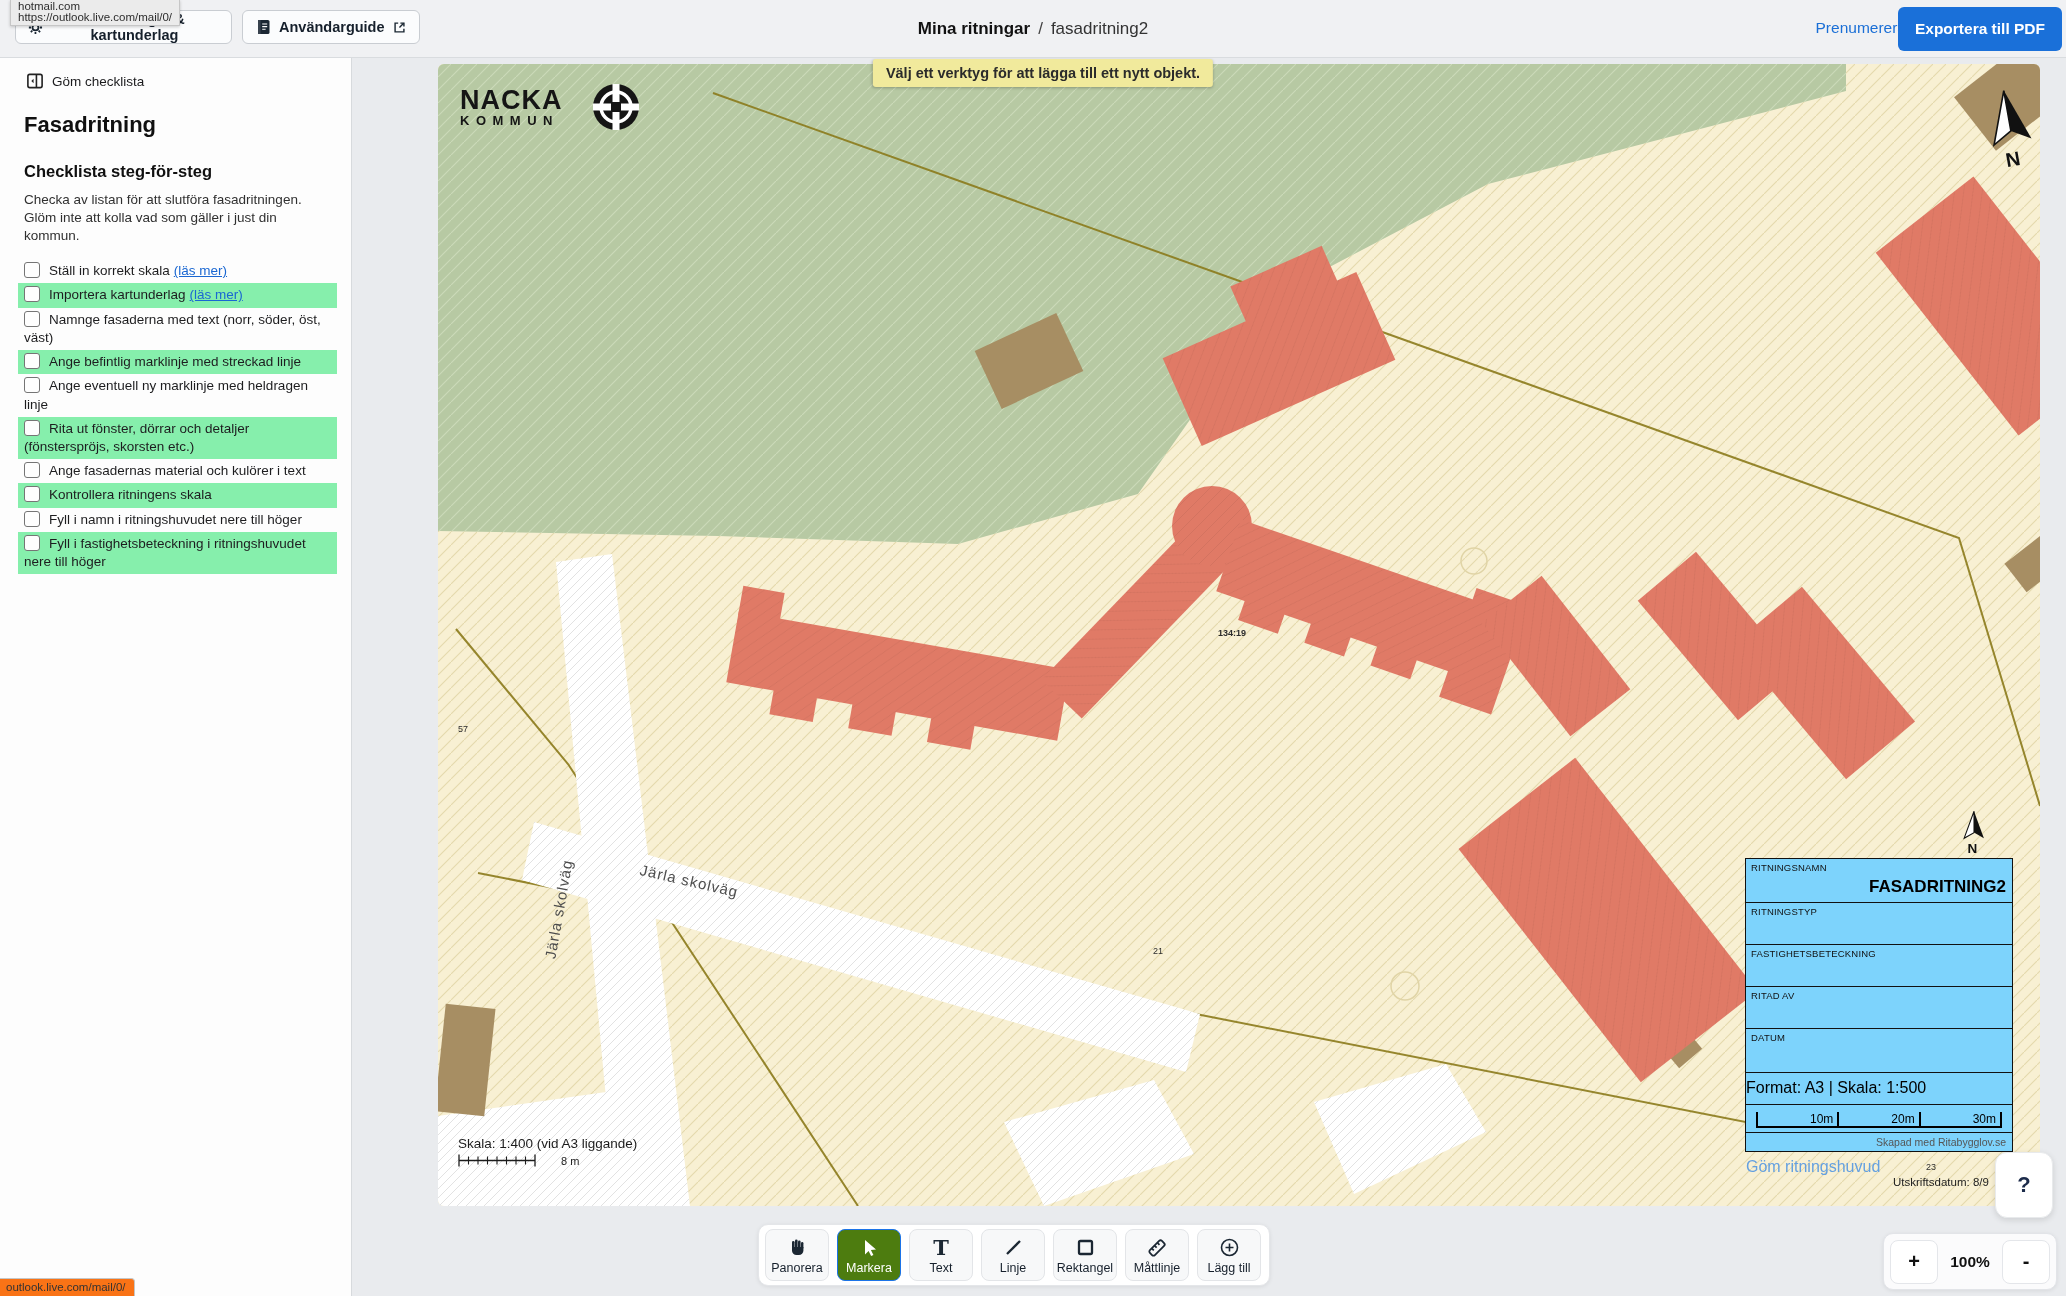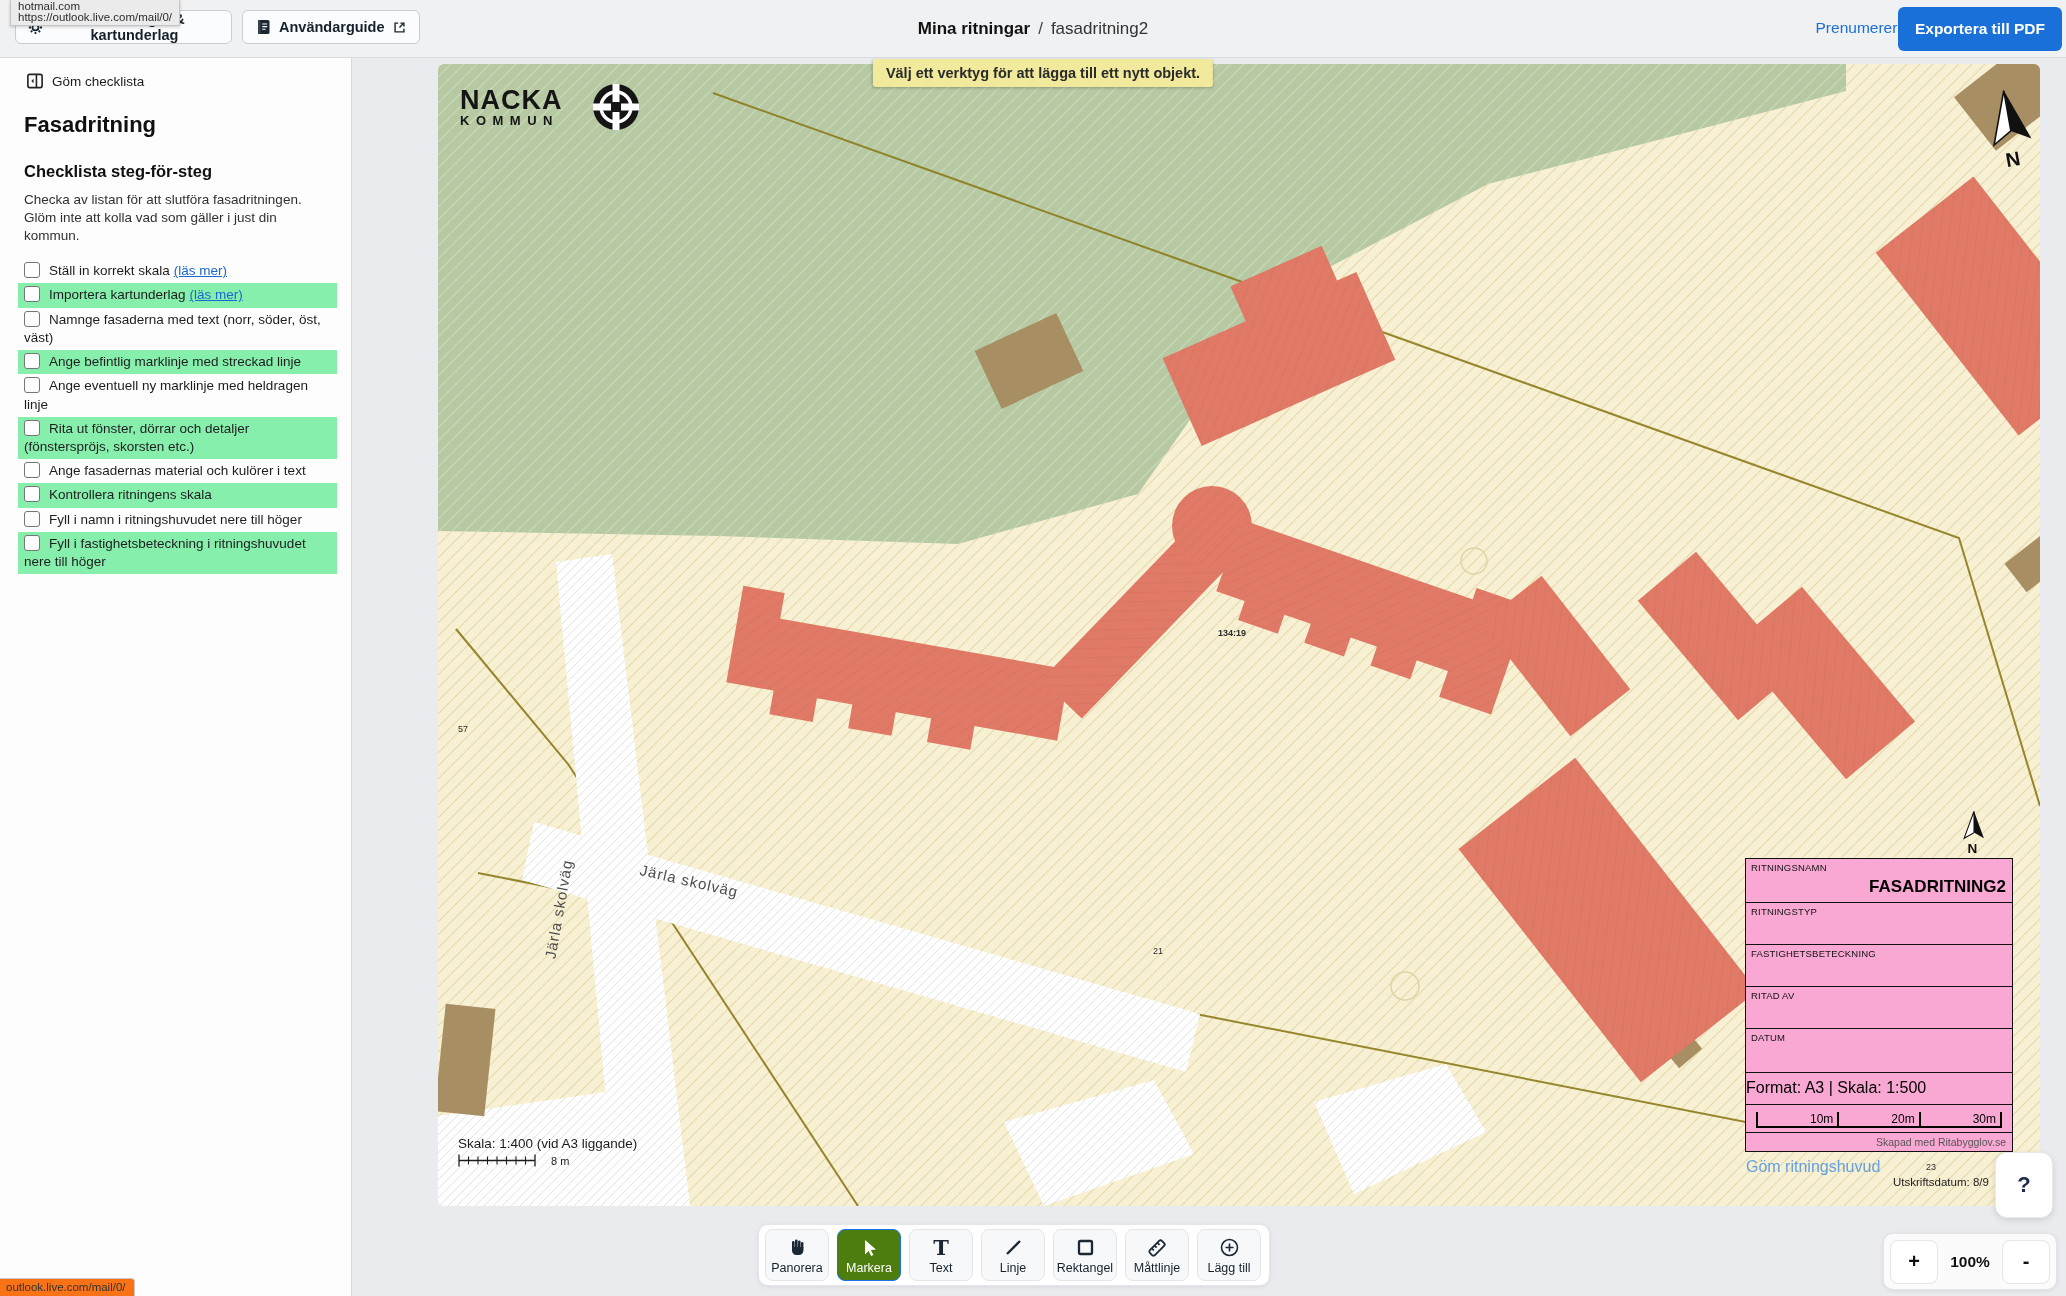--- a/index.html
+++ b/index.html
@@ -48,36 +48,36 @@
 
   .nacka-logo { position:absolute; left:22px; top:18px; display:flex; align-items:center; gap:28px; }
   .nacka-text .l1 { font-size:27px; font-weight:800; letter-spacing:1px; color:#151515; line-height:26px; }
   .nacka-text .l2 { font-size:13px; font-weight:700; letter-spacing:6.5px; color:#151515; }
 
   .hint-tooltip { position:absolute; left:1043px; top:59px; transform:translateX(-50%); z-index:30;
                   background:#f1ea9c; border-radius:3px; padding:6px 13px; font-size:14.5px; font-weight:600; color:#2b2b2b;
                   box-shadow:0 1px 3px rgba(0,0,0,.25); white-space:nowrap; }
 
   
-  .titleblock { position:absolute; left:1307px; top:794px; width:268px; height:294px; background:#f9a8d4; border:1.6px solid #111; }
+  .titleblock { position:absolute; left:1307px; top:794px; width:268px; height:294px; background:#7dd3fc; border:1.6px solid #111; }
   .t-row { border-bottom:1.5px solid #111; position:relative; }
   .t-row .t-label { position:absolute; left:5px; top:3px; font-size:9.5px; letter-spacing:.2px; color:#111; }
   .t-row .t-value { position:absolute; right:6px; bottom:5px; font-size:17px; font-weight:800; color:#000; }
   .r1{height:44px;} .r2{height:42px;} .r3{height:42px;} .r4{height:42px;} .r5{height:44px;}
   .t-format { height:32px; border-bottom:1.5px solid #111; font-size:16px; color:#000; text-align:left; padding:6px 8px 0 0; }
   .t-scalebar { height:28px; border-bottom:1.5px solid #111; display:flex; align-items:flex-end; padding:0 10px 4px; }
   .t-scalebar .bar { flex:1; display:flex; border-bottom:2px solid #000; border-left:2px solid #000; height:16px; }
   .t-scalebar .seg { flex:1; border-right:2px solid #000; font-size:12px; text-align:right; padding-right:4px; line-height:15px; color:#000; }
   .t-credit { height:18px; font-size:10.5px; color:#555; text-align:right; padding:3px 6px 0 0; }
 
   .hide-titleblock { position:absolute; left:1308px; top:1094px; font-size:16px; color:#64a0e0; cursor:pointer; text-decoration:none; }
   .print-date { position:absolute; left:1455px; top:1112px; font-size:11.5px; color:#1c1c1c; }
 
   .scale-note { position:absolute; left:20px; top:1072px; font-size:13.5px; color:#1c1c1c; }
-  .scale-ruler { display:flex; align-items:flex-end; gap:11px; margin-top:3px; }
+  .scale-ruler { display:flex; align-items:flex-end; gap:21px; margin-top:3px; }
   .scale-ruler .mlabel { font-size:11px; color:#1c1c1c; }
 
   
   .toolbar { position:absolute; left:758px; top:1224px; width:512px; height:62px; background:#fff; border:1px solid #e4e6e9;
              border-radius:10px; box-shadow:0 1px 4px rgba(0,0,0,.08); display:flex; align-items:center; gap:8px; padding:0 6px; z-index:30; }
   .tool { width:64px; height:52px; background:#f7f8f9; border:1px solid #e3e5e8; border-radius:8px; display:flex; flex-direction:column;
           align-items:center; justify-content:center; gap:1px; cursor:pointer; font-family:inherit; }
   .tool .t-ic { height:24px; display:flex; align-items:center; justify-content:center; }
   .tool .t-lb { font-size:12.5px; color:#16202c; }
   .tool.active { background:#4d7c0f; border-color:#1b73e8; }

